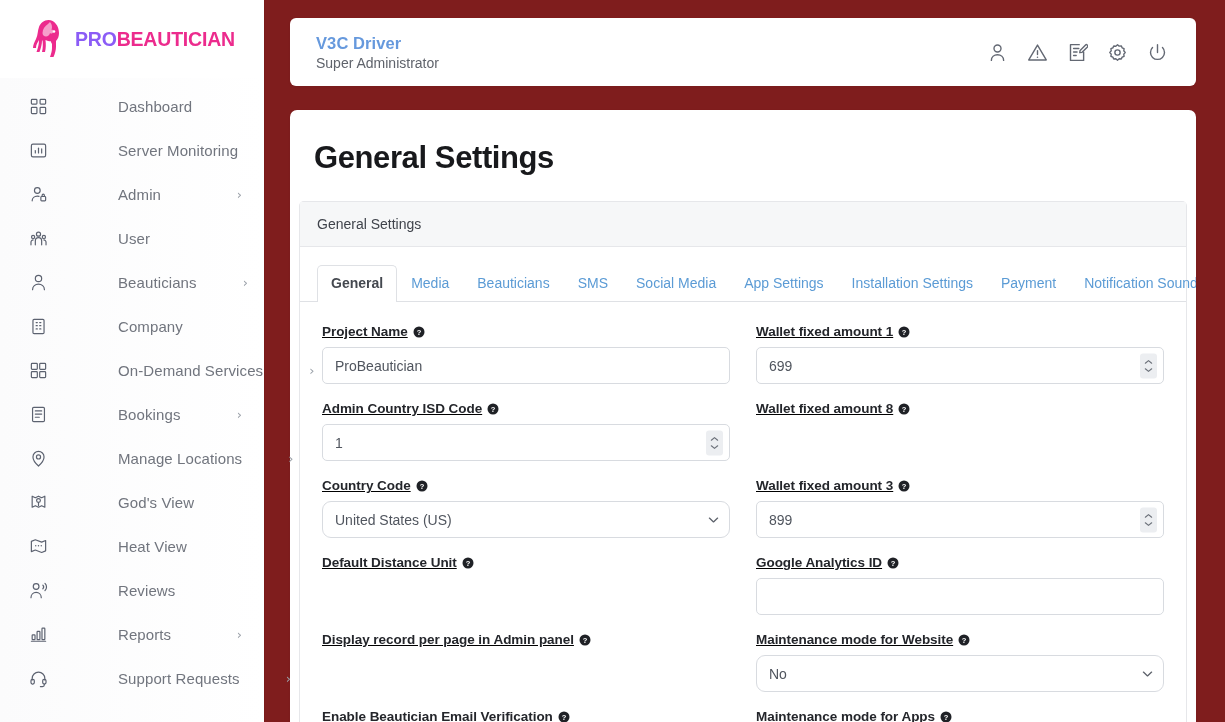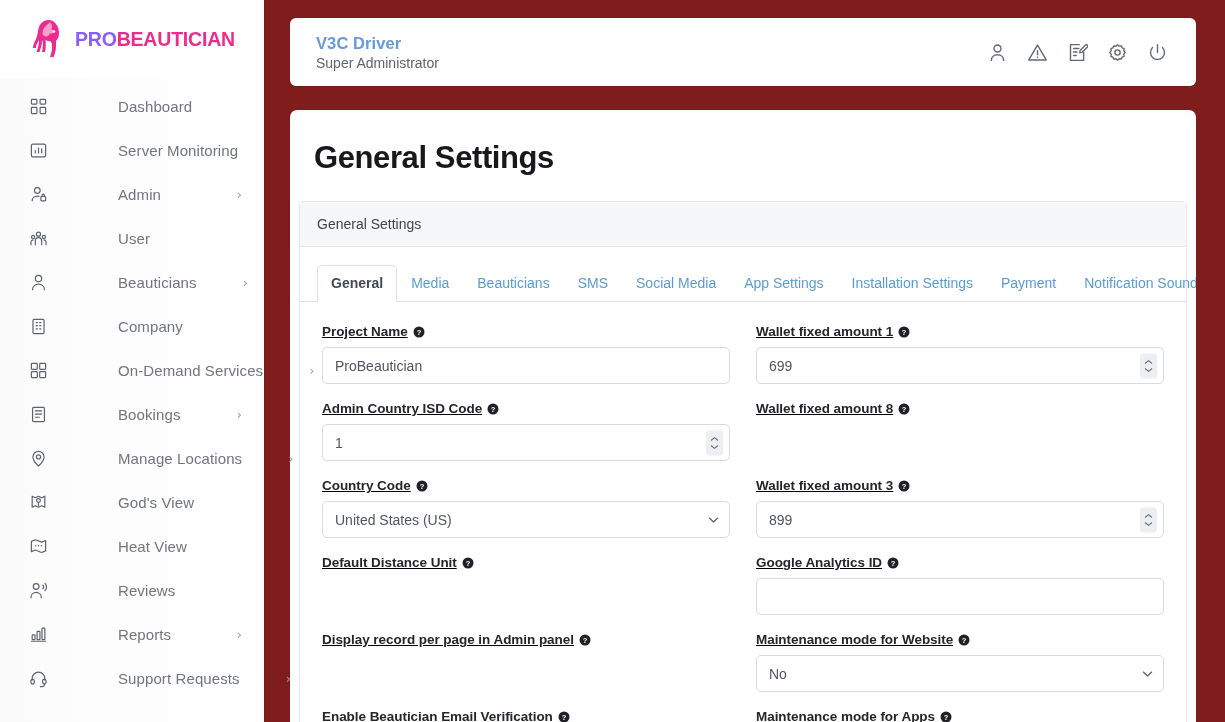--- a/index.html
+++ b/index.html
@@ -224,21 +224,21 @@
     border-radius: 5px;
     background: #fff;
     font-size: 14px;
     color: #50555e;
     font-family: "Liberation Sans", sans-serif;
     padding: 0 12px;
     outline: none;
     -webkit-appearance: none;
     appearance: none;
   }
-  .control select.sel { padding-right: 44px; cursor: pointer; }
+  .control select.sel { padding-right: 44px; cursor: pointer; border-radius: 9px; }
   .control input.inp::placeholder { color: #a8adb5; }
   .spin {
     position: absolute;
     right: 7px; top: 50%;
     transform: translateY(-50%);
     width: 17px; height: 25px;
     background: #eceef1;
     border-radius: 3px;
     display: flex;
     flex-direction: column;

